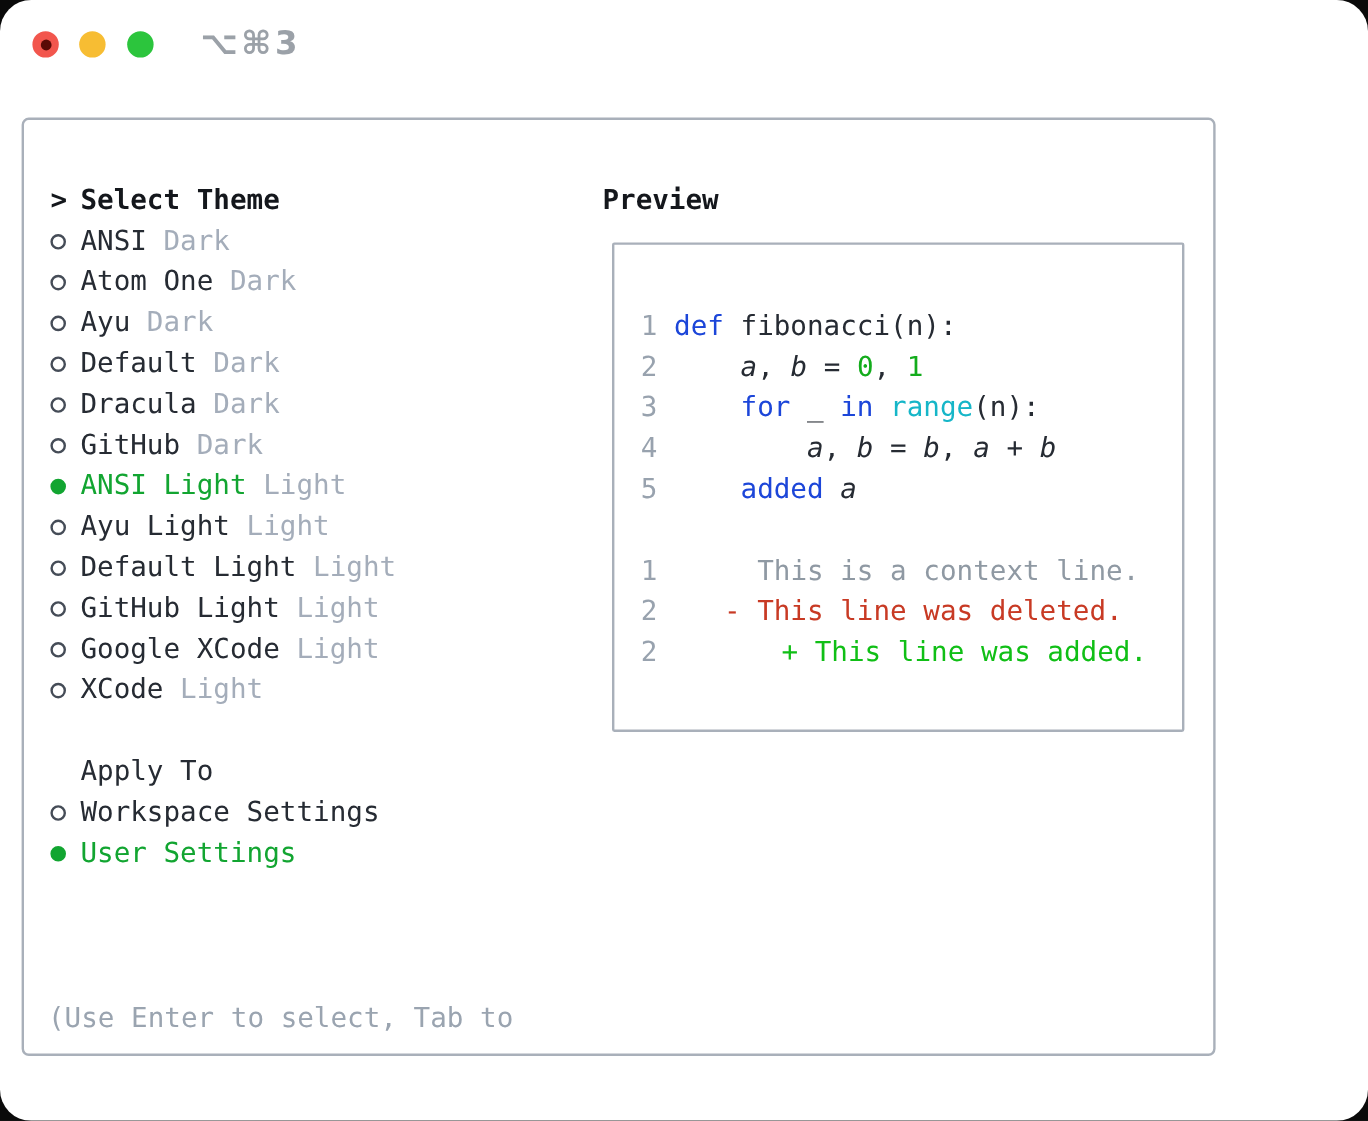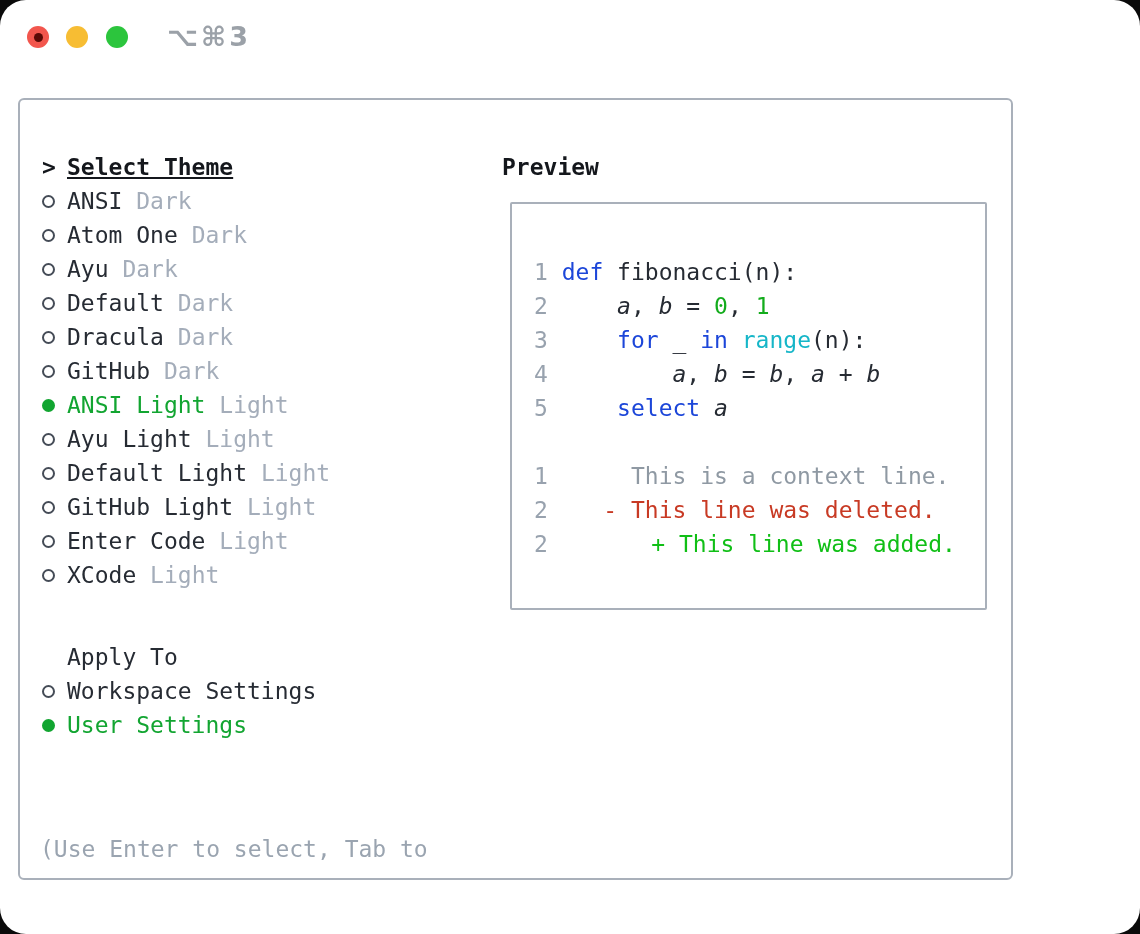--- a/index.html
+++ b/index.html
@@ -32,25 +32,25 @@
     border-radius:6px;
     box-sizing:border-box;
     background:#ffffff;
   }
   .row{display:flex;align-items:center;height:34px;font-size:23px;color:var(--text-dark);white-space:pre;}
   .bullet-slot{width:25px;flex:0 0 25px;display:flex;align-items:center;}
   .radio{width:13px;height:13px;border-radius:50%;border:2px solid var(--bullet-gray);box-sizing:border-box;}
   .radio.filled{background:var(--green-select);border-color:var(--green-select);}
   .left-col{position:absolute;left:22px;top:50px;width:460px;}
   .hdr-prefix{font-weight:bold;color:var(--text-darkest);}
-  .hdr-label{font-weight:bold;color:var(--text-darkest);text-decoration:underline;}
+  .hdr-label{font-weight:bold;color:var(--text-darkest);}
   .item-name{color:var(--text-dark);text-align:right;}
   .item-variant{color:var(--suffix-gray);}
   .item.selected .item-name{color:var(--green-select);}
-  .apply-header{margin-top:48px;}
+  .apply-header{margin-top:34px;}
   .apply-label{color:var(--text-dark);}
   .apply-row.selected .apply-label{color:var(--green-select);}
   .hint{
     position:absolute;left:20px;top:662px;
     font-size:23px;line-height:35px;color:var(--hint-gray);white-space:pre;
   }
   
   .preview-header{
     position:absolute;left:482px;top:50px;height:34px;
     display:flex;align-items:center;
@@ -134,21 +134,21 @@
 
   <div class="row item">
     <span class="bullet-slot"><span class="radio"></span></span><span class="item-name">Default Light </span><span class="item-variant">Light</span>
   </div>
 
   <div class="row item">
     <span class="bullet-slot"><span class="radio"></span></span><span class="item-name">GitHub Light </span><span class="item-variant">Light</span>
   </div>
 
   <div class="row item">
-    <span class="bullet-slot"><span class="radio"></span></span><span class="item-name">Enter Code </span><span class="item-variant">Light</span>
+    <span class="bullet-slot"><span class="radio"></span></span><span class="item-name">Google XCode </span><span class="item-variant">Light</span>
   </div>
 
   <div class="row item">
     <span class="bullet-slot"><span class="radio"></span></span><span class="item-name">XCode </span><span class="item-variant">Light</span>
   </div>
 </div>
 
       <div class="row apply-header">
         <span class="bullet-slot"></span><span>Apply To</span>
       </div>
@@ -170,21 +170,21 @@
     </div>
 
     <div class="preview-header">Preview</div>
 
     <div class="preview-box">
       <div class="code" id="code">
           <div class="code-line"><span class="seg c-num">1 </span><span class="seg c-kw">def</span><span class="seg c-txt"> fibonacci(n):</span></div>
           <div class="code-line"><span class="seg c-num">2 </span><span class="seg c-txt">    </span><span class="seg c-var">a</span><span class="seg c-txt">, </span><span class="seg c-var">b</span><span class="seg c-txt"> = </span><span class="seg c-lit">0</span><span class="seg c-txt">, </span><span class="seg c-lit">1</span></div>
           <div class="code-line"><span class="seg c-num">3 </span><span class="seg c-txt">    </span><span class="seg c-kw">for</span><span class="seg c-txt"> _ </span><span class="seg c-kw">in</span><span class="seg c-txt"> </span><span class="seg c-fn">range</span><span class="seg c-txt">(n):</span></div>
           <div class="code-line"><span class="seg c-num">4 </span><span class="seg c-txt">        </span><span class="seg c-var">a</span><span class="seg c-txt">, </span><span class="seg c-var">b</span><span class="seg c-txt"> = </span><span class="seg c-var">b</span><span class="seg c-txt">, </span><span class="seg c-var">a</span><span class="seg c-txt"> + </span><span class="seg c-var">b</span></div>
-          <div class="code-line"><span class="seg c-num">5 </span><span class="seg c-txt">    </span><span class="seg c-kw">select</span><span class="seg c-txt"> </span><span class="seg c-var">a</span></div>
+          <div class="code-line"><span class="seg c-num">5 </span><span class="seg c-txt">    </span><span class="seg c-kw">added</span><span class="seg c-txt"> </span><span class="seg c-var">a</span></div>
           <div class="code-line"></div>
           <div class="code-line"><span class="seg c-num">1 </span><span class="seg c-txt">     </span><span class="seg c-ctx">This is a context line.</span></div>
           <div class="code-line"><span class="seg c-num">2 </span><span class="seg c-txt">   </span><span class="seg c-del">- This line was deleted.</span></div>
           <div class="code-line"><span class="seg c-num">2 </span><span class="seg c-txt">   </span><span class="seg c-add">+ This line was added.</span></div>
         </div>
     </div>
 
   </div>
 </div>
 

